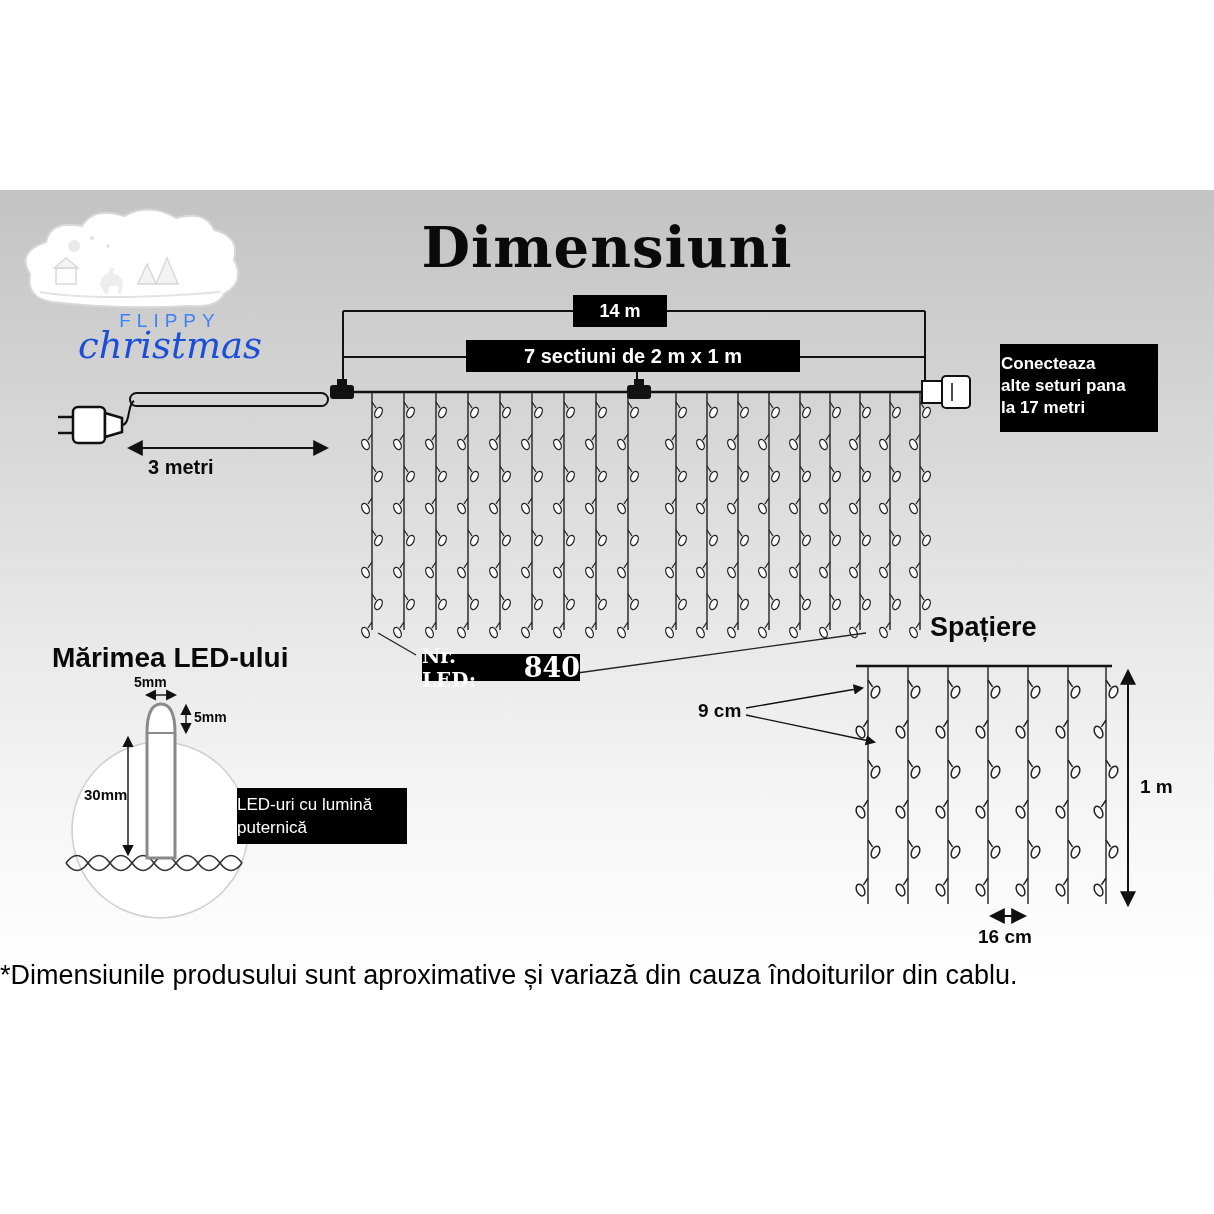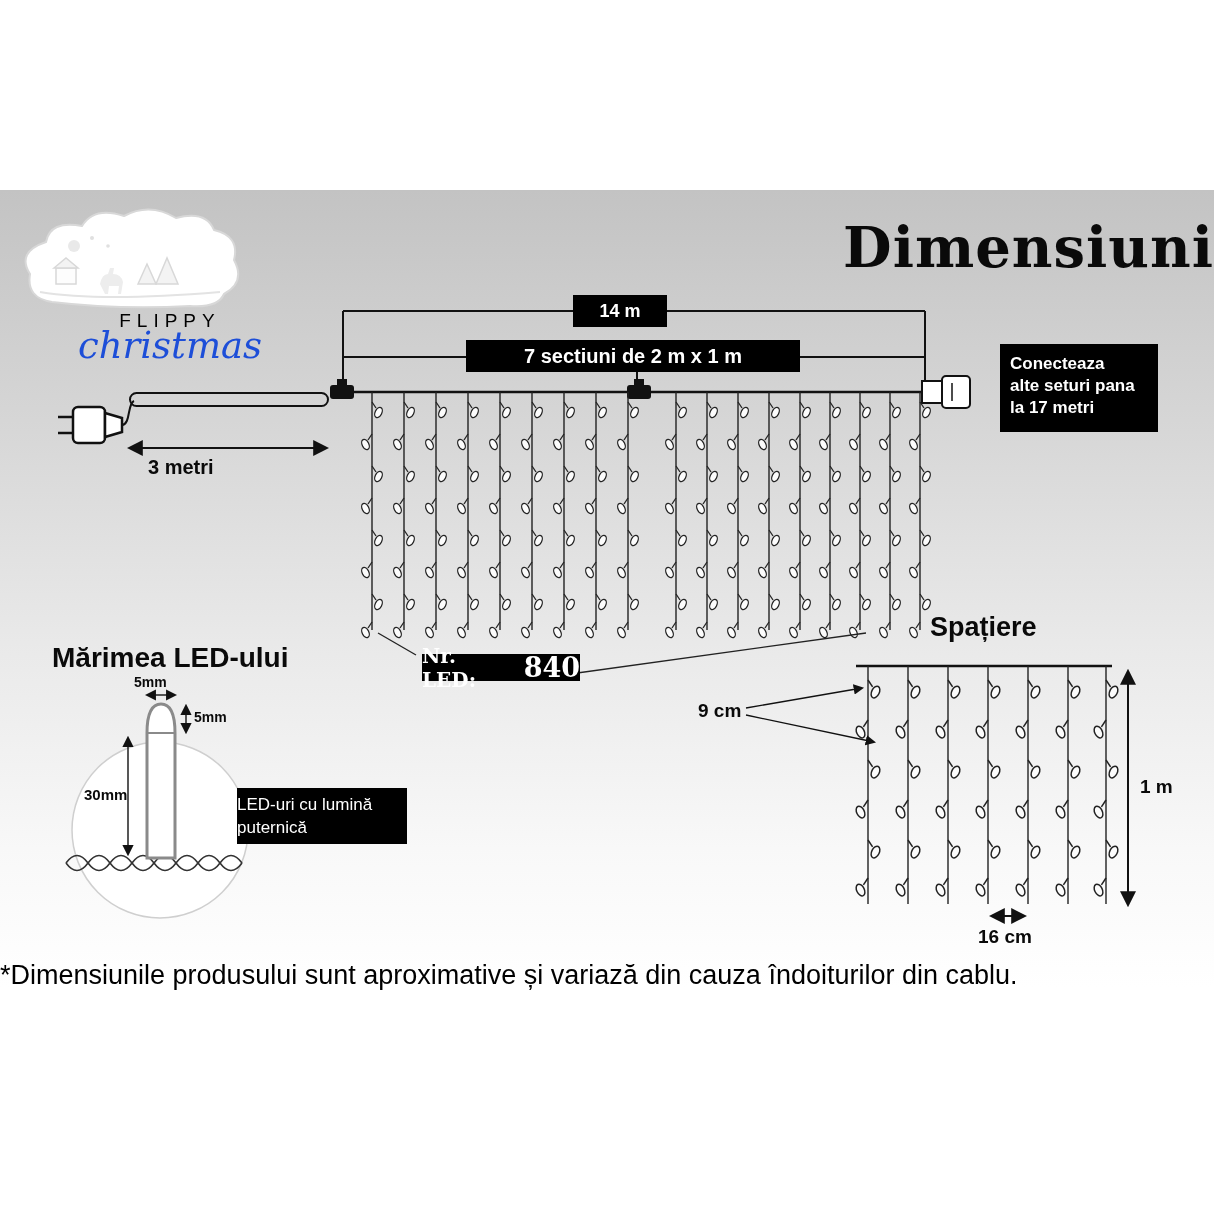--- a/index.html
+++ b/index.html
@@ -2,28 +2,28 @@
 <html><head>
 <meta charset="utf-8">
 <style>
   *{box-sizing:border-box;margin:0;padding:0}
   body{background:#fff}
   .canvas{position:relative;width:1214px;height:1214px;background:#fff;overflow:hidden;
           font-family:"Liberation Sans",sans-serif;color:#0a0a0a}
   .band{position:absolute;left:0;top:190px;width:1214px;height:822px;
         background:linear-gradient(180deg,#c3c3c3 0%,#d6d6d6 28%,#e9e9e9 55%,#f8f8f8 80%,#ffffff 97%)}
   svg.layer{position:absolute;left:0;top:0;z-index:2}
-  .title{position:absolute;top:214px;left:0;width:100%;text-align:right;z-index:3;
+  .title{position:absolute;top:214px;left:0;width:100%;text-align:center;z-index:3;
          font-family:"DejaVu Serif",serif;font-weight:700;font-size:56px;letter-spacing:1px}
   .bbox{position:absolute;background:#000;color:#fff;font-weight:700;z-index:3;
         display:flex;align-items:center;justify-content:center}
   .bbox.block{display:block;text-align:left}
   .lbl{position:absolute;z-index:3;font-weight:700;white-space:nowrap}
   .center{text-align:left}
-  .logo-top{position:absolute;z-index:3;color:#000000;font-size:19px;letter-spacing:6px;
+  .logo-top{position:absolute;z-index:3;color:#3b82f6;font-size:19px;letter-spacing:6px;
             text-align:center;font-weight:400}
   .logo-script{position:absolute;z-index:3;color:#1d4ed8;font-size:37px;text-align:center;
                font-family:"DejaVu Serif",serif;font-style:italic}
   .footer{position:absolute;top:960px;left:0;width:100%;text-align:left;z-index:3;
           font-size:27px;font-weight:400;color:#000}
   .nrled-label{font-family:"DejaVu Serif",serif;font-size:20px;font-weight:700}
   .nrled-value{font-family:"DejaVu Serif",serif;font-size:27px;font-weight:700;margin-left:17px}
 </style>
 </head>
 <body>
@@ -177,21 +177,21 @@
   <div class="logo-script" style="left:55px;top:324px;width:230px">christmas</div>
 
   <div class="bbox" style="left:573px;top:295px;width:94px;height:32px;font-size:18px">
     <span>14 m</span>
   </div>
 
   <div class="bbox" style="left:466px;top:340px;width:334px;height:32px;font-size:20px">
     <span>7 sectiuni de 2 m x 1 m</span>
   </div>
 
-  <div class="bbox block" style="left:1000px;top:344px;width:158px;height:88px;font-size:17px;line-height:22px;padding:9px 10px">
+  <div class="bbox block" style="left:1000px;top:344px;width:158px;height:88px;font-size:17px;line-height:22px;padding:9px 1px">
     <div>Conecteaza</div>
     <div>alte seturi pana</div>
     <div>la 17 metri</div>
   </div>
 
   <div class="lbl center" style="left:148px;top:456px;width:160px;font-size:20px">3 metri</div>
 
   <div class="bbox" style="left:422px;top:654px;width:158px;height:27px">
     <span class="nrled-label">Nr. LED:</span>
     <span class="nrled-value">840</span>

